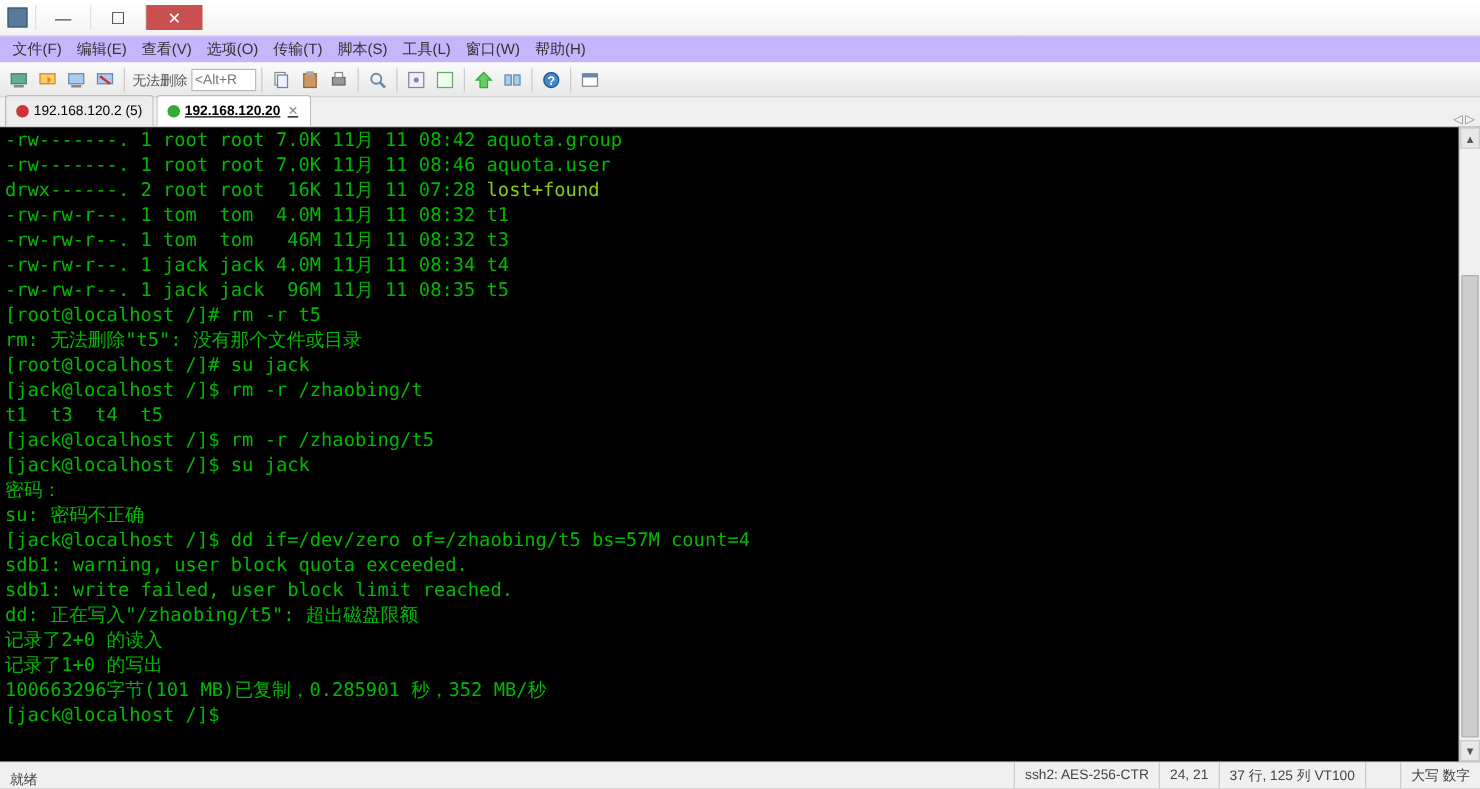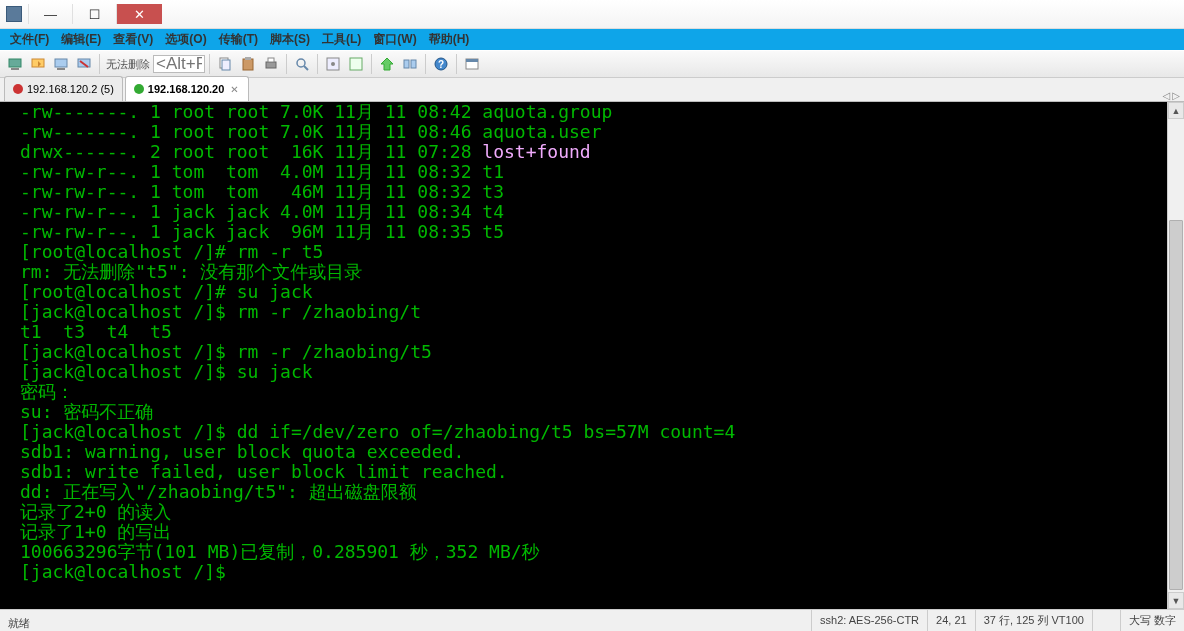--- a/index.html
+++ b/index.html
@@ -2,40 +2,40 @@
 <html><head>
 <meta charset="utf-8">
 <style>
 * { margin:0; padding:0; box-sizing:border-box; }
 body { font-family:"Microsoft YaHei","Segoe UI",Tahoma,sans-serif; font-size:12px; background:#f0f0f0; width:1184px; height:631px; overflow:hidden; display:flex; flex-direction:column; }
 .titlebar { height:29px; background:linear-gradient(#fff,#f4f4f4); display:flex; align-items:center; border-bottom:1px solid #ddd; }
 .titlebar .icon { width:16px; height:16px; margin:0 6px; background:#5a7a9a; border:1px solid #3a5a7a; }
 .titlebar .title { flex:1; text-align:center; color:#444; font-size:12px; }
 .winbtn { width:44px; height:20px; display:flex; align-items:center; justify-content:center; font-size:13px; color:#333; border-left:1px solid #e0e0e0; }
 .winbtn.close { background:#c8504f; color:#fff; width:46px; height:20px; }
-.menubar { height:21px; background:#0ea5e9; display:flex; align-items:center; padding:0 4px; gap:0;font-weight:bold; }
+.menubar { height:21px; background:#c4b5fd; display:flex; align-items:center; padding:0 4px; gap:0; }
 .menuitem { padding:2px 6px; color:#333; font-size:12px; cursor:default; }
 .toolbar { height:28px; background:linear-gradient(#fafafa,#e8e8e8); border-top:1px solid #fff; border-bottom:1px solid #ccc; display:flex; align-items:center; padding:0 4px; gap:1px; }
 .tbtn { width:22px; height:22px; display:flex; align-items:center; justify-content:center; border:1px solid transparent; cursor:default; }
 .sep { width:1px; height:20px; background:#ccc; margin:0 3px; }
 .host-label { font-size:11px; color:#555; padding:0 2px; }
-.host-input { width:52px; height:18px; border:1px solid #bbb; font-size:17px; padding:0 2px; background:#fff; }
+.host-input { width:52px; height:18px; border:1px solid #bbb; font-size:11px; padding:0 2px; background:#fff; }
 .tabbar { height:24px; background:#f0f0f0; border-bottom:1px solid #bbb; display:flex; align-items:flex-end; padding-left:4px; position:relative; }
 .tab { height:22px; padding:12px 8px; display:flex; align-items:center; gap:4px; background:#ececec; border:1px solid #bbb; border-bottom:none; border-radius:3px 3px 0 0; font-size:11px; margin-right:2px; position:relative; }
-.tab.active { background:#fff; z-index:2; }
+.tab.active { background:#fff; z-index:2;text-decoration:underline; }
 .tab .dot { width:10px; height:10px; border-radius:50%; }
 .tab .dot.red { background:#c33; }
 .tab .dot.green { background:#3a3; }
 .tab .close { width:12px; height:12px; display:flex; align-items:center; justify-content:center; color:#888; font-size:10px; }
 .tab-nav { margin-left:auto; display:flex; align-items:center; padding-right:4px; gap:2px; color:#888; font-size:10px; }
 .terminal-wrap { flex:1; display:flex; background:#000; position:relative; }
-.terminal { flex:1; background:#000; color:#0a0; font-family:"NSimSun","Consolas",monospace; font-size:18px; line-height:20px; padding:0 20px; overflow:hidden; white-space:pre; }
+.terminal { flex:1; background:#000; color:#0a0; font-family:"NSimSun","Consolas",monospace; font-size:15px; line-height:20px; padding:0 4px; overflow:hidden; white-space:pre; }
 .terminal .line { height:20px; }
 .g { color:#00b800; }
-.w { color:#f0abfc; }
+.w { color:#84cc16; }
 .scroll { width:17px; background:#f0f0f0; border-left:1px solid #ccc; display:flex; flex-direction:column; }
 .scroll .arr { height:17px; background:#e8e8e8; border:1px solid #ccc; display:flex; align-items:center; justify-content:center; font-size:9px; color:#555; }
 .scroll .track { flex:1; position:relative; }
 .scroll .thumb { position:absolute; left:1px; right:1px; bottom:2px; height:370px; background:#cdcdcd; border:1px solid #b0b0b0; border-radius:1px; }
 .statusbar { height:22px; background:#f0f0f0; border-top:1px solid #ccc; display:flex; align-items:flex-end; font-size:11px; color:#444; }
 .status-left { padding:0 8px; }
 .status-right { margin-left:auto; display:flex; align-items:center; }
 .status-cell { padding:0 8px; border-left:1px solid #ccc; height:22px; display:flex; align-items:center; }
 svg { display:block; }
 </style>

